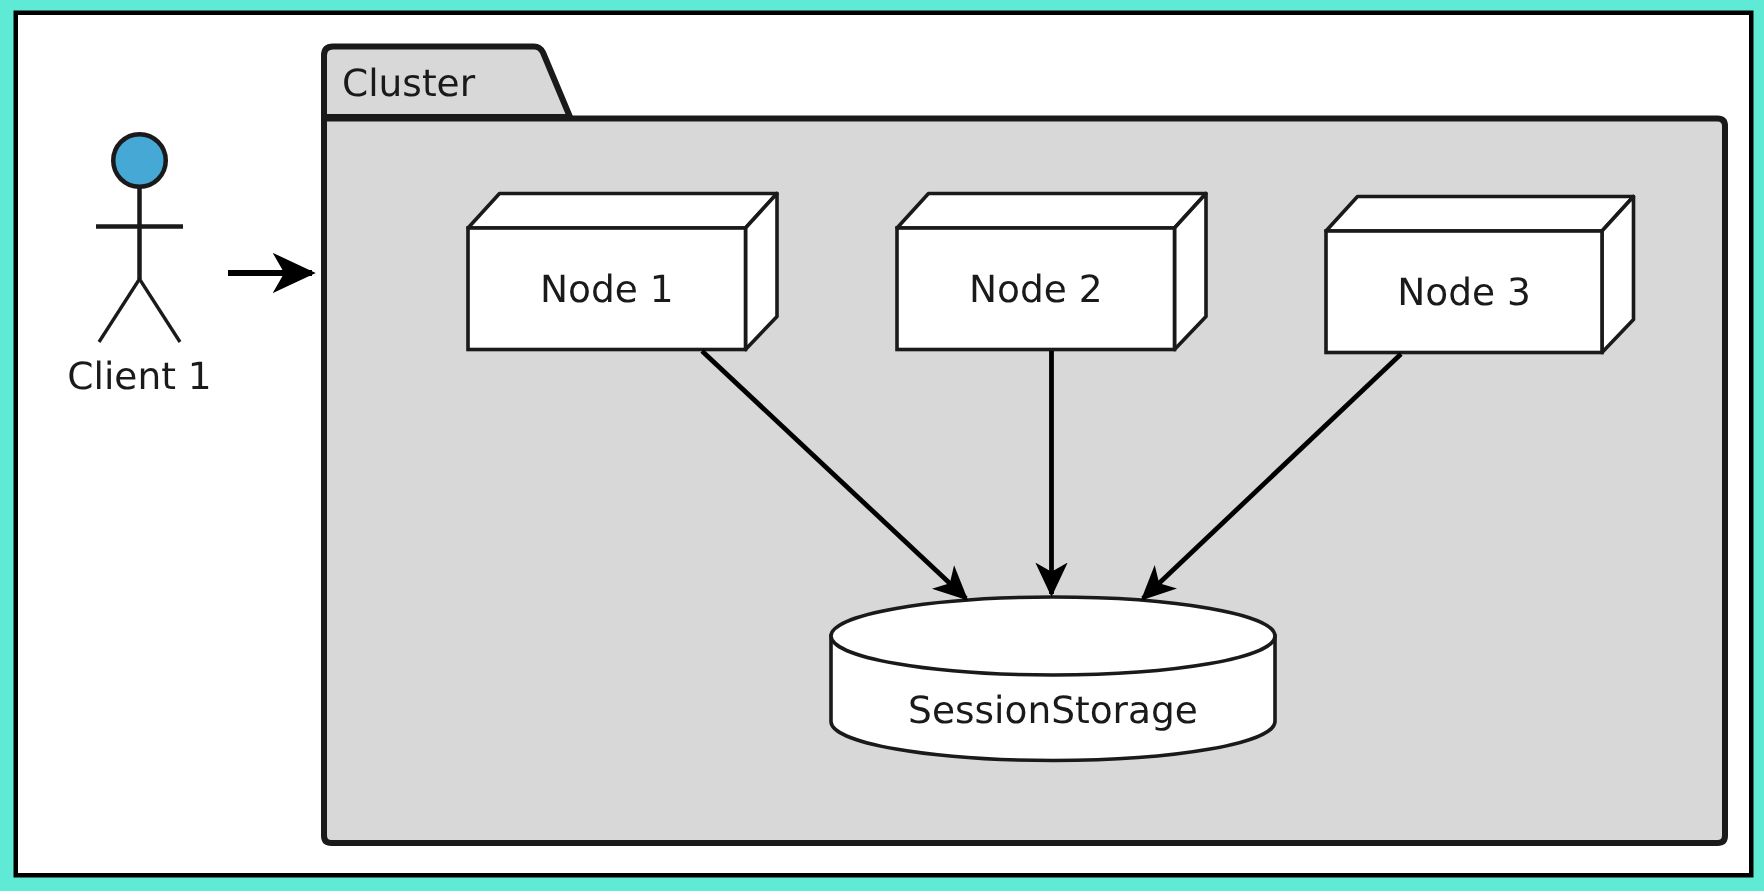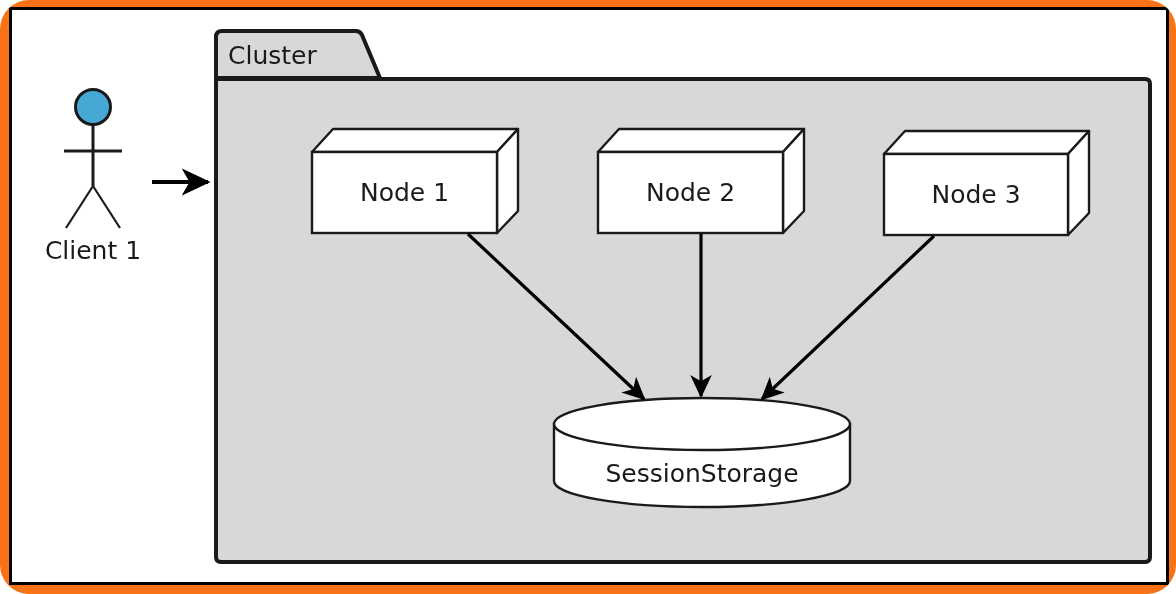--- a/index.html
+++ b/index.html
@@ -7,23 +7,22 @@
     padding: 0;
     background: #ffffff;
   }
   body {
     font-family: "DejaVu Sans", "Liberation Sans", sans-serif;
   }
   #canvas {
     position: relative;
     width: 1176px;
     height: 594px;
-    background: #f97316;
+    background: #5eead4;
     overflow: hidden;
-    border-radius: 29px;
   }
   #diagram-svg {
     position: absolute;
     left: 0;
     top: 0;
   }
   .node-label {
     font-family: "DejaVu Sans", "Liberation Sans", sans-serif;
     font-size: 25px;
     fill: #1a1a1a;

